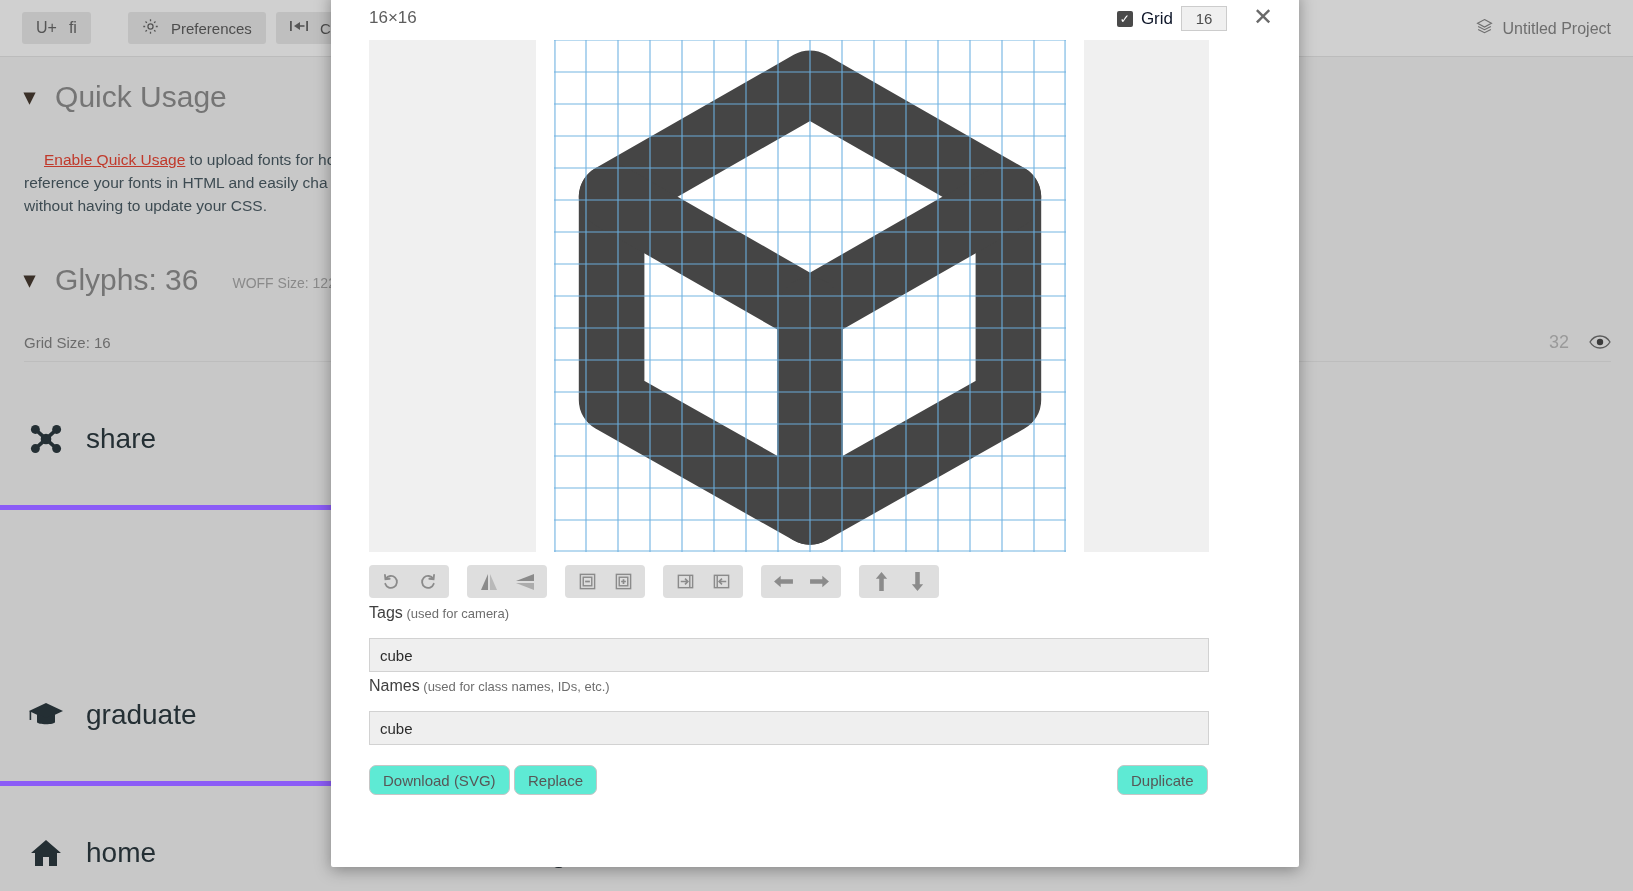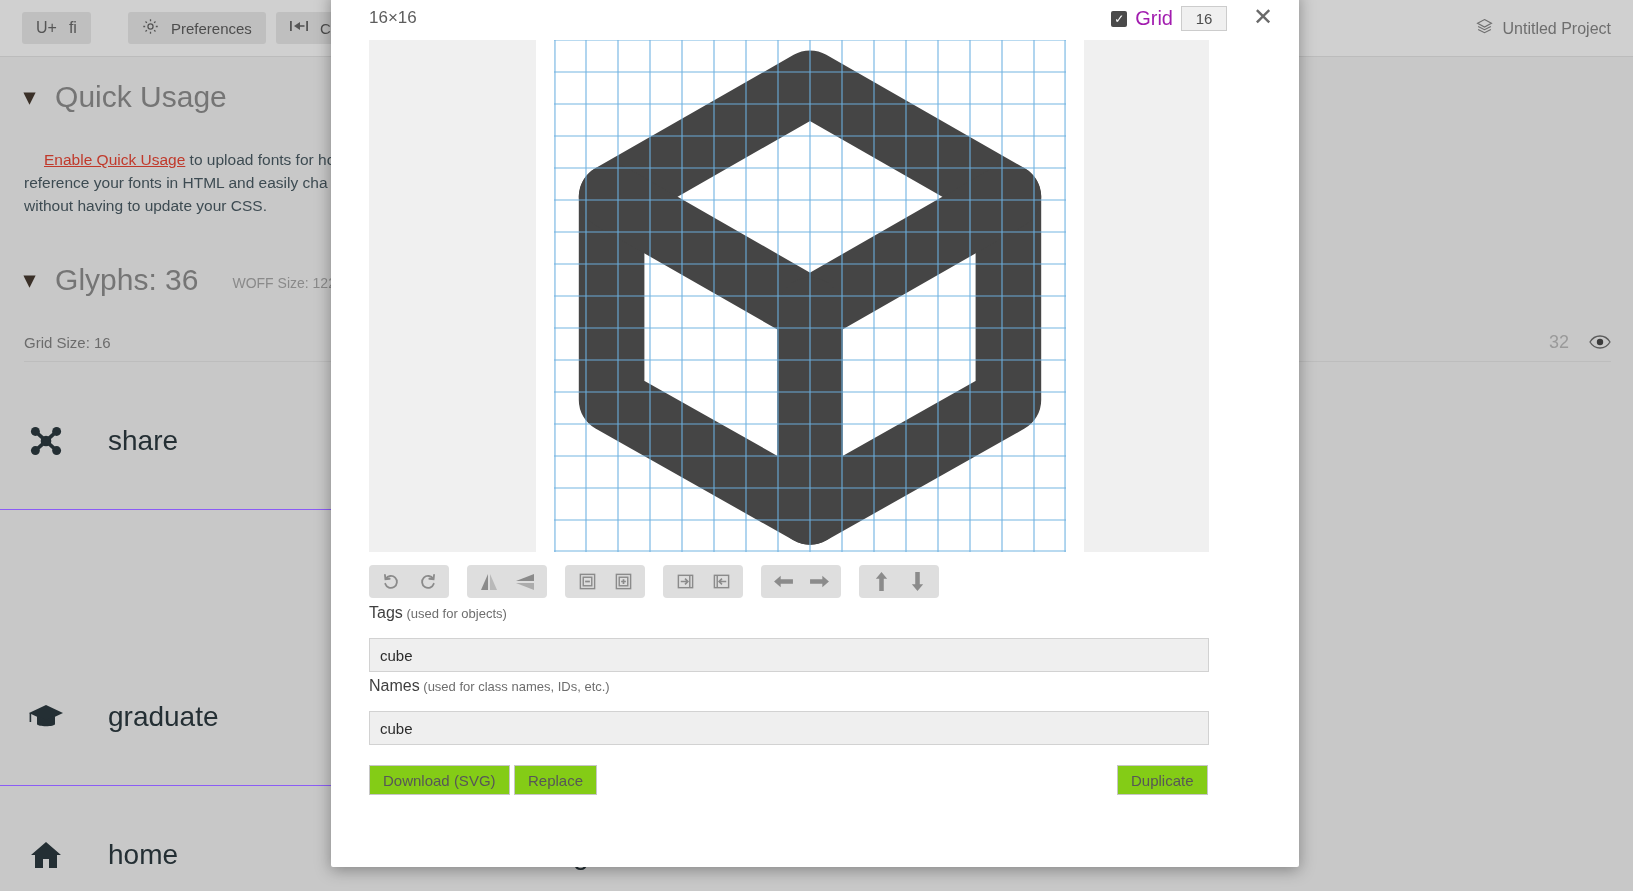--- a/index.html
+++ b/index.html
@@ -63,23 +63,23 @@
     padding-bottom: 8px;
   }
   .gs-right { margin-left: auto; display: flex; align-items: flex-end; gap: 20px; }
   .gs-count { font-size: 18px; color: #9a9a9a; }
 
   .glyph-grid {
     position: absolute; top: 372px; left: 0; right: 0; bottom: 0;
   }
   .glyph-cell {
     position: absolute; height: 138px;
-    display: flex; align-items: center; gap: 40px;
+    display: flex; align-items: center; gap: 18px;
     padding-left: 24px;
-    border-bottom: 1px solid #8b5cf6;
+    border-bottom: 5px solid #8b5cf6;
     color: #2f3b41;
   }
   .glyph-ico { width: 44px; height: 44px; display: flex; align-items: center; justify-content: center; }
   .glyph-name { font-size: 28px; font-weight: 400; color: #242f34; }
 
   
   .modal-shadow {
     position: absolute; left: 331px; top: -8px; width: 968px; height: 875px;
     background: #ffffff;
     box-shadow: 0 3px 16px rgba(0,0,0,0.35);
@@ -94,21 +94,21 @@
   }
   .grid-ctl {
     position: absolute; right: 72px; top: 6px;
     display: flex; align-items: center; gap: 8px;
   }
   .cb {
     width: 16px; height: 16px; background: #4a4a4a; border-radius: 2px;
     display: flex; align-items: center; justify-content: center;
     color: #fff; font-size: 12px; line-height: 1; cursor: pointer;
   }
-  .grid-label { font-size: 20px; color: #a21caf; }
+  .grid-label { font-size: 17px; color: #0f172a; }
   .grid-num {
     width: 46px; height: 25px; background: #f0f0f0; border: 1px solid #cccccc;
     text-align: center; font-size: 15px; color: #4d4d4d;
     font-family: "Liberation Sans", sans-serif;
   }
   .close-x {
     position: absolute; right: 26px; top: 6px;
     font-size: 24px; color: #6a6a6a; cursor: pointer; line-height: 22px;
   }
 
@@ -145,21 +145,21 @@
   .field-label .hint { font-size: 13px; color: #6e6e6e; }
   .field-input {
     position: absolute; left: 38px; width: 840px; height: 31px;
     background: #efefef; border: 1px solid #d2d2d2;
     font-size: 15px; color: #2c2c2c; padding: 16px 10px;
     font-family: "Liberation Sans", sans-serif;
   }
 
   .btn {
     position: absolute; height: 30px;
-    background: #84cc16; border: 1px solid #c6c6c6; border-radius: 0;
+    background: #5eead4; border: 1px solid #c6c6c6; border-radius: 7px;
     color: #575757; font-size: 15px; padding: 0 13px; cursor: pointer;
     font-family: "Liberation Sans", sans-serif;
   }
 </style>
 </head>
 <body>
 
 <div id="root">
 
   <div class="app-bg">
@@ -440,21 +440,21 @@
         </button>
         <button class="tool-btn">
           <svg width="17" height="21" viewBox="0 0 18 22" fill="#8b8b8b">
             <path d="M9 21 L15 14 L11.4 14 L11.4 1 L6.6 1 L6.6 14 L3 14 Z"></path>
           </svg>
         </button>
       </div>
     </div>
 
     <div class="field-label" style="top:612px;">
-      <span>Tags</span><span class="hint"> (used for objects)</span>
+      <span>Tags</span><span class="hint"> (used for camera)</span>
     </div>
     <input class="field-input" style="top: 646px;" value="cube">
 
     <div class="field-label" style="top:685px;">
       <span>Names</span><span class="hint"> (used for class names, IDs, etc.)</span>
     </div>
     <input class="field-input" style="top: 719px;" value="cube">
 
     <button class="btn" style="left:38px;top:773px;">Download (SVG)</button>
     <button class="btn" style="left:183px;top:773px;">Replace</button>

